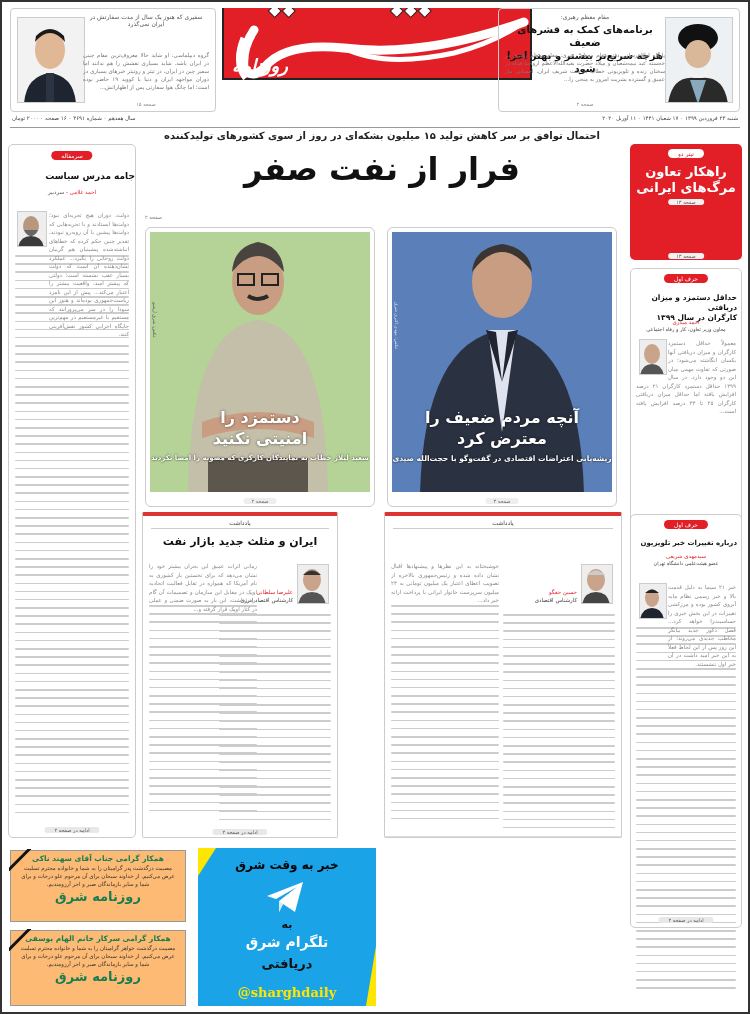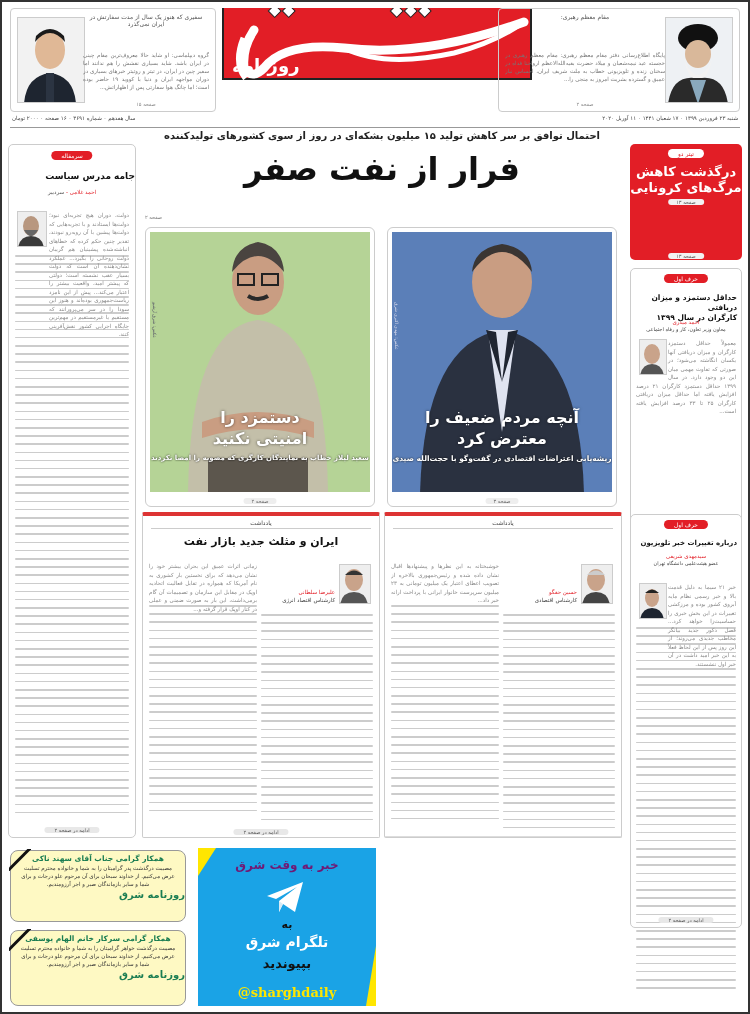--- a/index.html
+++ b/index.html
@@ -9,21 +9,21 @@
 .abs{position:absolute}
 
 .top-left-box{left:8px;top:6px;width:206px;height:104px;border:1px solid #ccc;border-radius:4px}
 .top-right-box{right:8px;top:6px;width:242px;height:104px;border:1px solid #ccc;border-radius:4px}
 .portrait{position:absolute;width:68px;height:86px;top:8px;border:1px solid #ccc;background:#fff;overflow:hidden}
 .kicker{font-size:6px;color:#555;text-align:center}
 .tb-title{font-size:10px;font-weight:bold;text-align:center;line-height:13px;color:#111}
 .tb-body{font-size:5.5px;color:#777;line-height:8px;text-align:justify}
 .page-ref{font-size:5px;color:#888;text-align:center}
 .logo{left:220px;top:6px;width:310px;height:72px;background:#e21e26;border:2px solid #222;border-top:none}
-.logo-sub{position:absolute;left:8px;bottom:2px;font-size:18px;color:#fff;font-weight:bold;}
+.logo-sub{position:absolute;left:8px;bottom:2px;font-size:18px;color:#fff;font-weight:bold;font-style:italic}
 .infobar{top:78px;height:10px;font-size:5.5px;color:#444}
 .rule{left:8px;right:8px;height:1px;background:#999}
 
 .kicker-main{left:140px;top:110px;width:480px;text-align:center;font-size:10px;font-weight:bold;color:#222}
 .headline{left:140px;top:128px;width:480px;text-align:center;font-size:32px;font-weight:900;color:#111;line-height:50px}
 
 .photo-card{top:225px;width:230px;height:280px;border:1px solid #ccc;border-radius:6px;padding:3px;background:#fff}
 .photo{position:absolute;left:4px;right:4px;top:4px;bottom:14px;overflow:hidden}
 .photo-title{position:absolute;left:0;right:0;text-align:center;color:#fff;font-weight:bold;text-shadow:0 0 3px rgba(0,0,0,.6)}
 .photo-sub{position:absolute;left:0;right:0;text-align:center;color:#fff;font-size:7.5px;font-weight:bold;text-shadow:0 0 2px #000}
@@ -40,31 +40,31 @@
 .red-title{text-align:center;font-weight:bold;color:#fff}
 .red-pg{position:absolute;left:50%;transform:translateX(-50%);font-size:5px;color:#555;background:#f2f2f2;padding:0 8px;border-radius:3px}
 
 .note-box{border:1px solid #ccc;border-top:4px solid #d33;border-radius:2px;background:#fff}
 .note-label{text-align:center;font-size:6px;color:#444;border-bottom:1px solid #ccc;margin:3px 8px 0;padding-bottom:2px}
 .note-title{text-align:center;font-weight:bold;font-size:11px;color:#111;margin-top:6px}
 .mini-portrait{position:absolute;width:32px;height:40px;border:1px solid #ccc;background:#f4f4f4;overflow:hidden}
 .lines{position:absolute}
 .lines i{display:block;height:1.6px;background:#ccc;margin-bottom:6.6px;border-radius:1px}
 
-.condo{border:1px solid #999;border-radius:8px;background:#fef9c3;position:absolute}
+.condo{border:1px solid #999;border-radius:0;background:#fdba74;position:absolute}
 .condo-title{text-align:center;font-size:7.5px;font-weight:bold;color:#1a7d52;margin-top:3px}
 .condo-body{text-align:center;font-size:5.5px;color:#333;line-height:8px;padding:1px 8px}
-.condo-sign{font-size:10px;font-weight:bold;color:#1a7d52}
+.condo-sign{text-align:center;font-size:13px;font-weight:bold;color:#1a7d52}
 .ribbon{position:absolute;left:-2px;top:-2px;width:22px;height:22px;overflow:hidden}
 .ribbon::after{content:"";position:absolute;left:-6px;top:8px;width:34px;height:3px;background:#111;transform:rotate(-45deg)}
 
 .tg{left:196px;top:846px;width:178px;height:158px;background:#1aa3e6;overflow:hidden}
 .tg-y1{position:absolute;left:0;top:0;width:0;height:0;border-top:28px solid #ffe600;border-right:18px solid transparent}
 .tg-y2{position:absolute;right:0;bottom:0;width:0;height:0;border-bottom:60px solid #ffe600;border-left:10px solid transparent}
-.tg-t1{position:absolute;top:10px;left:0;right:0;text-align:center;color:#701a75;font-weight:bold;font-size:12px}
+.tg-t1{position:absolute;top:10px;left:0;right:0;text-align:center;color:#000000;font-weight:bold;font-size:12px}
 .tg-t2{position:absolute;left:0;right:0;text-align:center;color:#111;font-weight:bold}
 .tg-handle{position:absolute;bottom:6px;left:0;right:0;text-align:center;color:#ffe600;font-weight:bold;font-size:13px;font-family:"DejaVu Serif",serif;direction:ltr}
 </style>
 </head>
 <body>
 
 <div class="page">
 
   <div class="abs top-left-box">
     <div class="portrait" style="left:6px;">
@@ -102,20 +102,24 @@
       <svg width="68" height="86" viewBox="0 0 68 86">
           <rect width="68" height="86" fill="#eef1f4"></rect>
           <ellipse cx="34" cy="20" rx="20" ry="14" fill="#111"></ellipse>
           <ellipse cx="34" cy="36" rx="13" ry="14" fill="#d9b89a"></ellipse>
           <path d="M20 42 Q34 72 48 42 Q44 60 34 64 Q24 60 20 42Z" fill="#f2f2f2"></path>
           <path d="M4 86 Q8 58 30 60 L38 60 Q60 58 64 86Z" fill="#2a2a2a"></path>
           <path d="M26 62 L34 86 L42 62Z" fill="#8aa9bd"></path>
         </svg>
     </div>
     <div class="abs kicker" style="left:6px;top:4px;width:160px;">مقام معظم رهبری:</div>
+    <div class="abs tb-title" style="left:6px;top:14px;width:160px;">
+      <div>برنامه‌های کمک به قشرهای ضعیف</div>
+        <div>هرچه سریع‌تر بیشتر و بهتر اجرا شود</div>
+    </div>
     <div class="abs tb-body" style="left:6px;top:42px;width:160px;height:44px;overflow:hidden">پایگاه اطلاع‌رسانی دفتر مقام معظم رهبری: مقام معظم رهبری در خجسته عید نیمه‌شعبان و میلاد حضرت بقیه‌الله‌الاعظم ارواحنا فداه در سخنان زنده و تلویزیونی خطاب به ملت شریف ایران، احساس نیاز عمیق و گسترده بشریت امروز به منجی را...</div>
     <div class="abs page-ref" style="left:6px;top:92px;width:160px;">صفحه ۲</div>
   </div>
 
   <div class="abs infobar" style="right:10px;width:200px;top:113px">شنبه ۲۳ فروردین ۱۳۹۹ ۰ ۱۷ شعبان ۱۴۴۱ ۰ ۱۱ آوریل ۲۰۲۰</div>
   <div class="abs infobar" style="left:10px;width:200px;top:113px;text-align:left;direction:rtl"><span>سال هفدهم ۰ شماره ۳۶۹۱ ۰ ۱۶ صفحه ۰ ۲۰۰۰ تومان</span></div>
   <div class="abs rule" style="top:125px"></div>
 
   <div class="abs kicker-main" style="top:128px">احتمال توافق بر سر کاهش تولید ۱۵ میلیون بشکه‌ای در روز از سوی کشورهای تولیدکننده</div>
   <div class="abs headline" style="top:142px">فرار از نفت صفر</div>
@@ -160,22 +164,22 @@
       </div>
       <div class="photo-sub" style="top:222px">ریشه‌یابی اعتراضات اقتصادی در گفت‌وگو با حجت‌الله صیدی</div>
       <div class="abs" style="left:2px;top:70px;writing-mode:vertical-rl;font-size:4.5px;color:#dde">عکس: مهدی اکبری شرق</div>
     </div>
     <div class="photo-pg">صفحه ۳</div>
   </div>
 
   <div class="abs redbox" style="right:6px;top:142px;width:112px;height:116px">
     <div class="tag tag-white" style="top:5px">تیتر دو</div>
     <div class="abs red-title" style="top:20px;left:0;right:0;font-size:13px;line-height:16px">
-      <div>درگذشت کاهش</div>
-        <div>مرگ‌های کرونایی</div>
+      <div>راهکار تعاون</div>
+        <div>مرگ‌های ایرانی</div>
     </div>
     <div class="red-pg" style="top:55px">صفحه ۱۳</div>
     <div class="red-pg" style="top:109px">صفحه ۱۳</div>
   </div>
 
   <div class="abs sidebox" style="right:6px;top:266px;width:112px;height:258px">
     <div class="tag" style="top:5px">حرف اول</div>
     <div class="abs col-title" style="top:24px;left:4px;right:4px;font-size:7.5px;line-height:10px">
       <div>حداقل دستمزد و میزان دریافتی</div>
         <div>کارگران در سال ۱۳۹۹</div>
@@ -421,21 +425,21 @@
         <i></i>
         <i></i>
         <i></i>
         <i></i>
         <i></i>
         <i></i>
     </div>
     <div class="abs rule" style="left:0;right:0;bottom:0;background:#ddd"></div>
   </div>
 
-  <div class="abs note-box" style="left:140px;top:510px;width:238px;height:326px">
+  <div class="abs note-box" style="left:140px;top:510px;width:196px;height:326px">
     <div class="note-label">یادداشت</div>
     <div class="note-title">ایران و مثلث جدید بازار نفت</div>
     <div class="mini-portrait" style="right:8px;top:48px">
       <svg width="32" height="40" viewBox="0 0 32 40">
           <rect width="32" height="40" fill="#eee"></rect>
           <ellipse cx="16" cy="15" rx="9" ry="11" fill="#c9a38a"></ellipse>
           <path d="M7 10 Q16 1 25 10" fill="#333"></path>
           <path d="M2 40 Q4 27 16 27 Q28 27 30 40Z" fill="#555"></path>
         </svg>
     </div>
@@ -521,17 +525,17 @@
   <div class="abs tg">
     <div class="tg-y1"></div>
     <div class="tg-y2"></div>
     <div class="tg-t1">خبر به وقت شرق</div>
     <svg class="abs" style="left:67px;top:32px" width="40" height="34" viewBox="0 0 40 34">
       <path d="M2 16 L38 2 L30 32 L18 24 L14 32 L14 21 L32 7 L11 19 Z" fill="#fff"></path>
       <path d="M14 21 L14 32 L18 24Z" fill="#d7eaf5"></path>
     </svg>
     <div class="tg-t2" style="top:70px;font-size:11px">به</div>
     <div class="tg-t2" style="top:86px;font-size:14px;color:#fff">تلگرام شرق</div>
-    <div class="tg-t2" style="top:108px;font-size:13px">بپیوندید</div>
+    <div class="tg-t2" style="top:108px;font-size:13px">دریافتی</div>
     <div class="tg-handle">@sharghdaily</div>
   </div>
 
 </div>
 
 </body></html>

